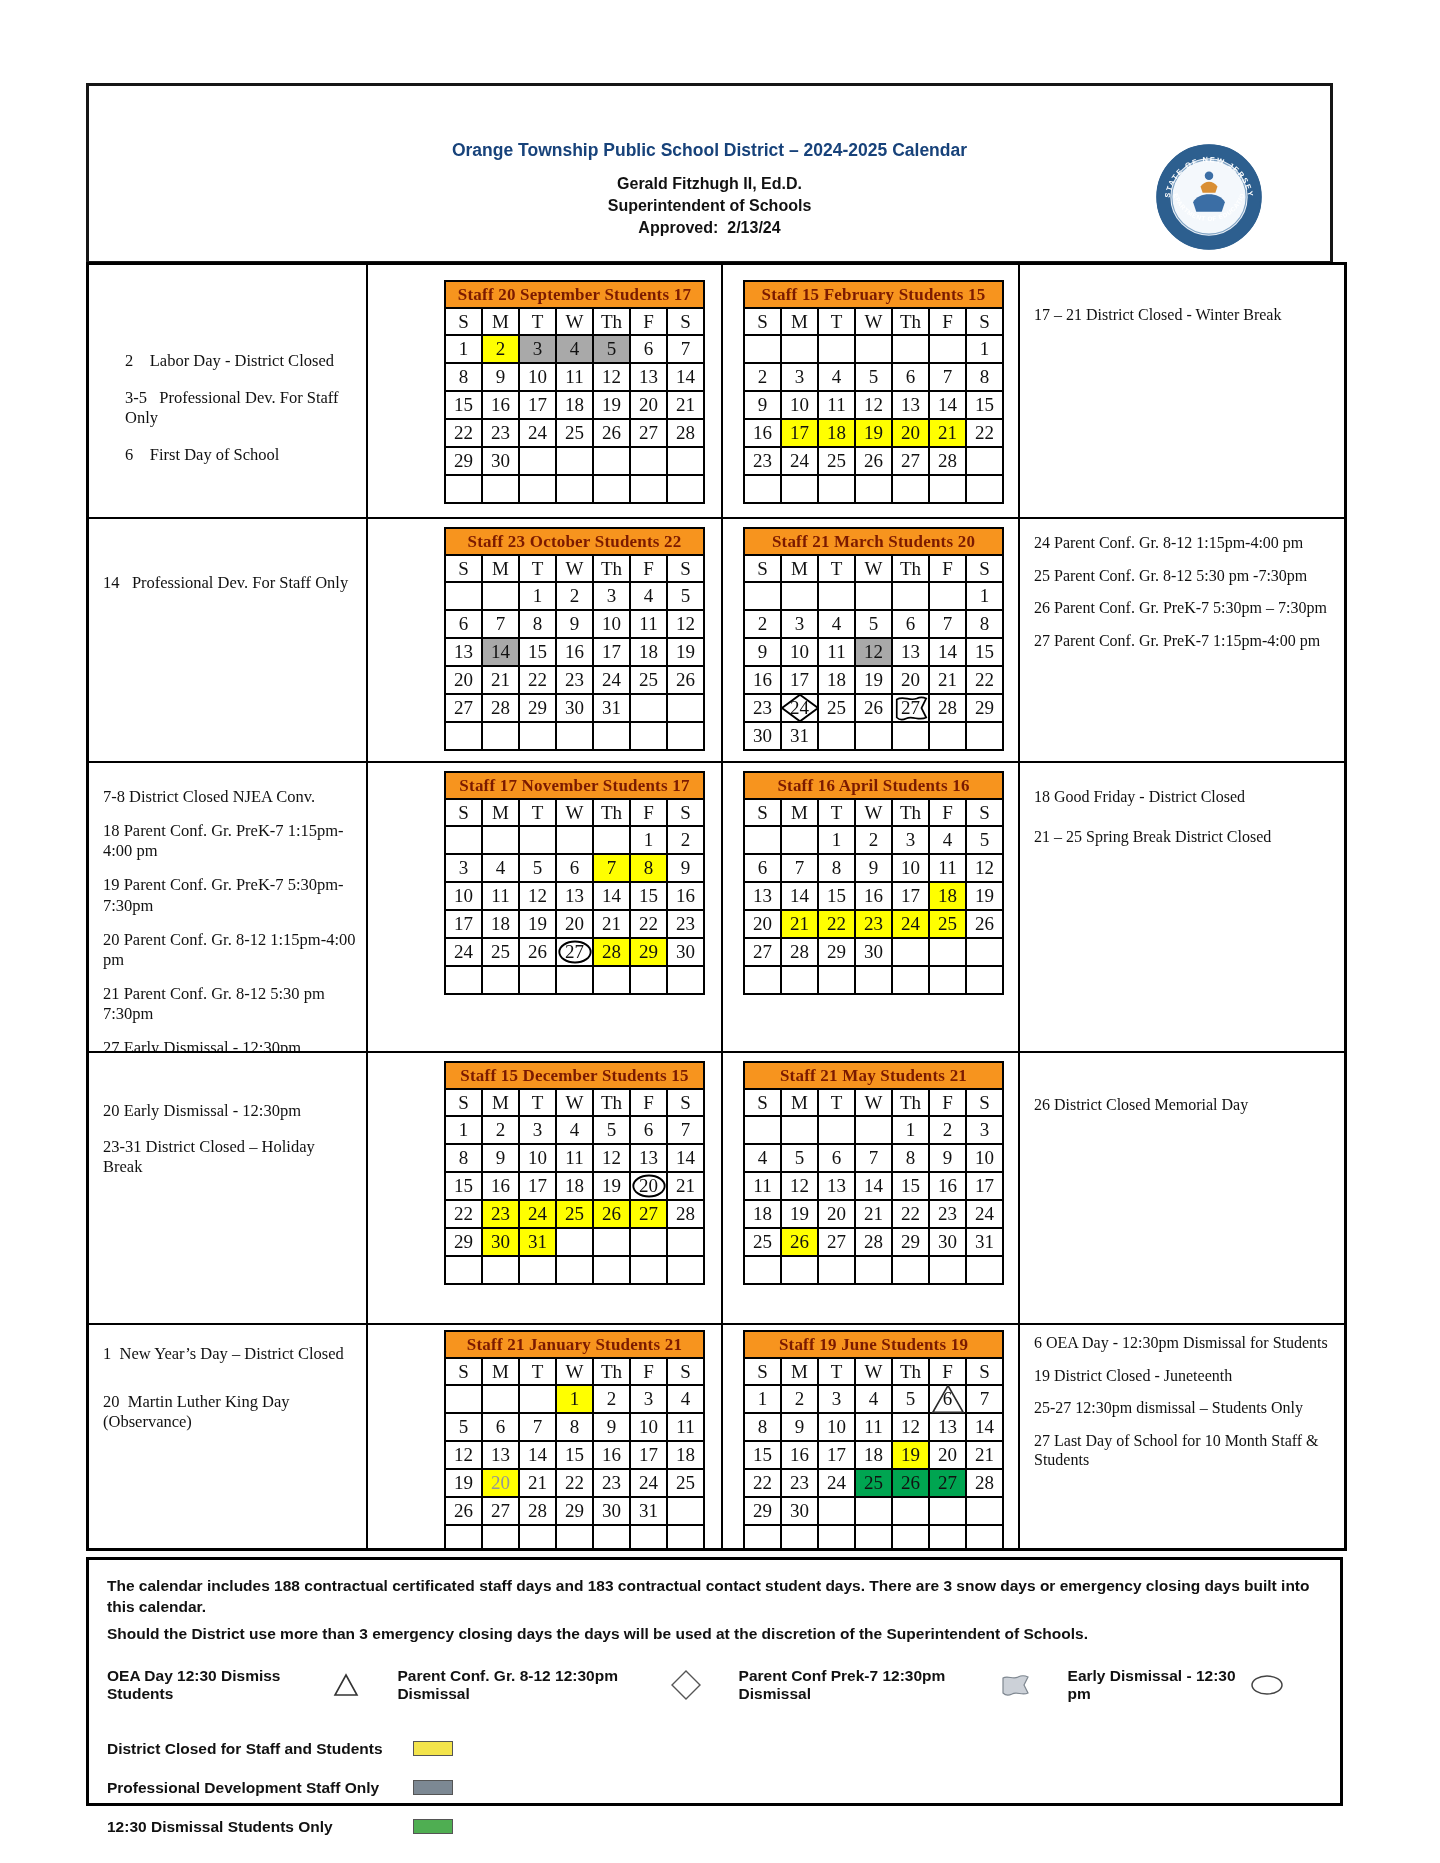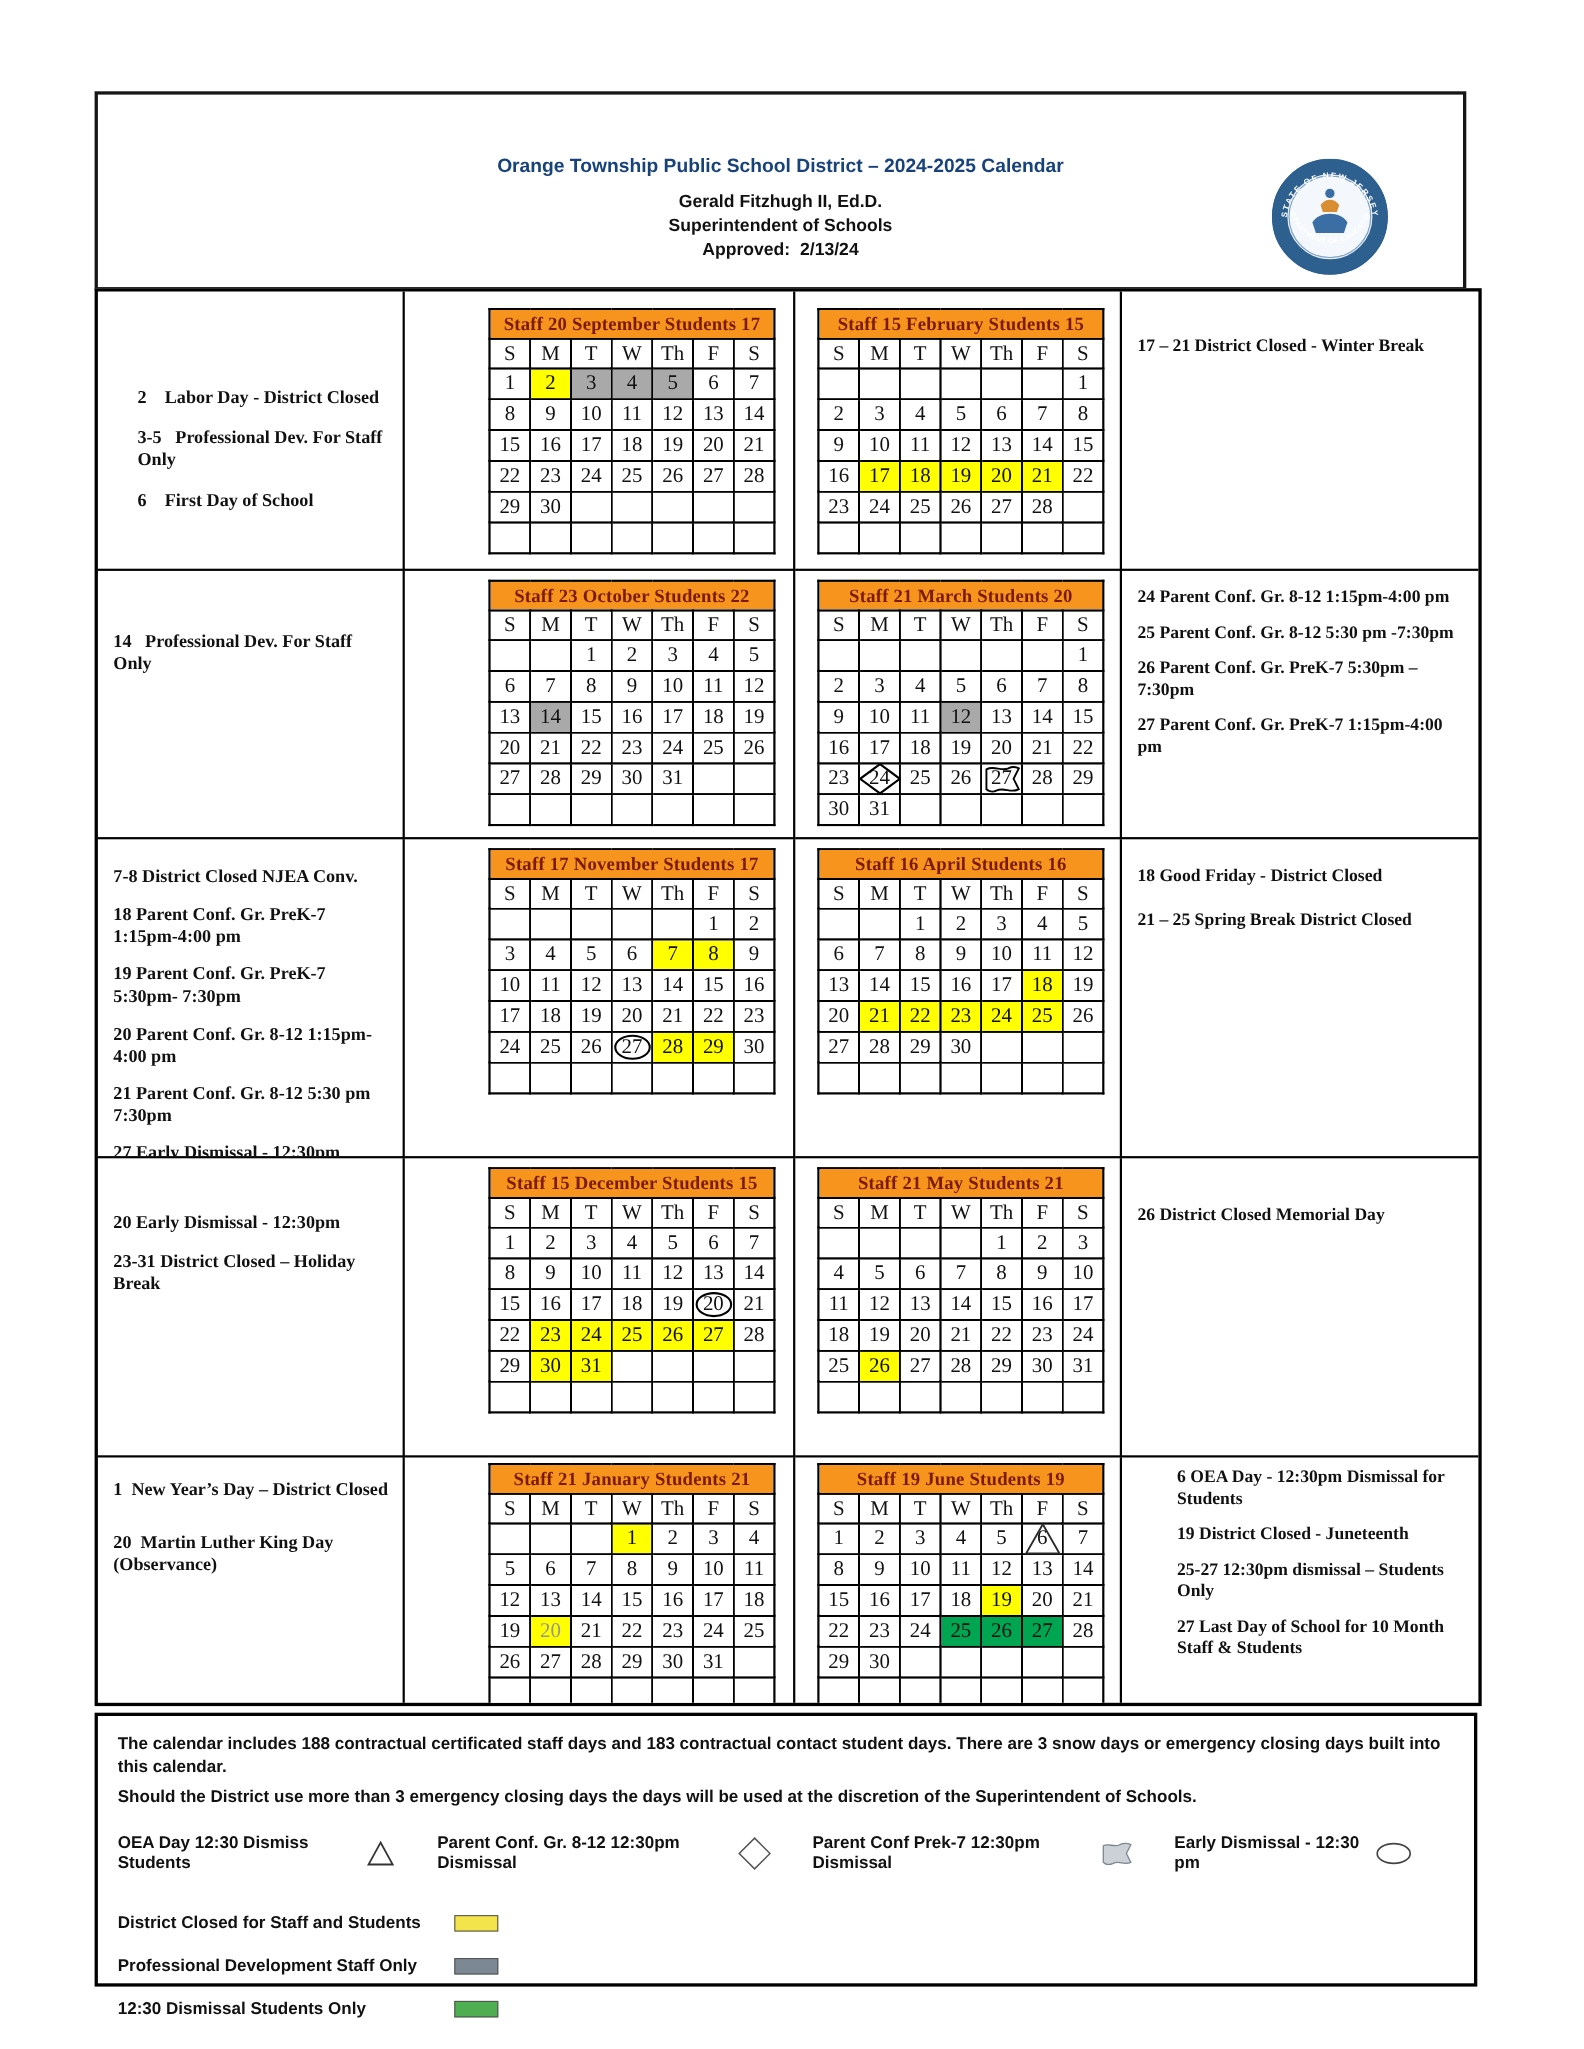--- a/index.html
+++ b/index.html
@@ -24,35 +24,35 @@
   
   .main-grid{position:absolute;left:86px;top:262px;width:1255px;height:1283px;
              border:3px solid #000;background:#fff;display:grid;
              grid-template-columns:279px 355px 297px auto;
              grid-template-rows:254px 244px 290px 272px auto;}
   .gcell{border-right:2.5px solid #000;border-bottom:2.5px solid #000;
          box-sizing:border-box;overflow:hidden;}
   .gcell.lastcol{border-right:none;}
   .gcell.lastrow{border-bottom:none;}
 
-  .notes{font-family:"Liberation Serif",serif;font-weight:bold;font-size:16.5px;
+  .notes{font-family:"Liberation Serif",serif;font-weight:normal;font-size:16.5px;
          line-height:1.22;padding:0 10px 0 14px;box-sizing:border-box;}
   .note{margin-bottom:15px;}
   
   .nl.r0{padding-top:86px;} .nl.r0 .note{margin-bottom:17px;margin-left:22px;}
   .nl.r1{padding-top:54px;}
   .nl.r2{padding-top:24px;} .nl.r2 .note{margin-bottom:14px;}
   .nl.r3{padding-top:48px;} .nl.r3 .note{margin-bottom:16px;}
   .nl.r4{padding-top:19px;} .nl.r4 .note{margin-bottom:28px;}
   .nr{font-size:16px;padding-right:12px;}
   .nr.r0{padding-top:40px;}
   .nr.r1{padding-top:14px;} .nr.r1 .note{margin-bottom:13px;}
   .nr.r2{padding-top:24px;} .nr.r2 .note{margin-bottom:20px;}
   .nr.r3{padding-top:42px;}
-  .nr.r4{padding-top:8px;}  .nr.r4 .note{margin-bottom:13px;margin-left:36px;}
+  .nr.r4{padding-top:8px;}  .nr.r4 .note{margin-bottom:13px;}
 
   .cal-cell{box-sizing:border-box;}
   .cal-cell .mini-cal{margin-top:15px;}
   .cal-cell.r1 .mini-cal,.cal-cell.r2 .mini-cal,.cal-cell.r3 .mini-cal{margin-top:8px;}
   .cal-cell.r4 .mini-cal{margin-top:5px;}
   .cal-cell.col2 .mini-cal{margin-left:76px;}
   .cal-cell.col3 .mini-cal{margin-left:20px;}
 
   
   table.mini-cal{border-collapse:collapse;table-layout:fixed;

